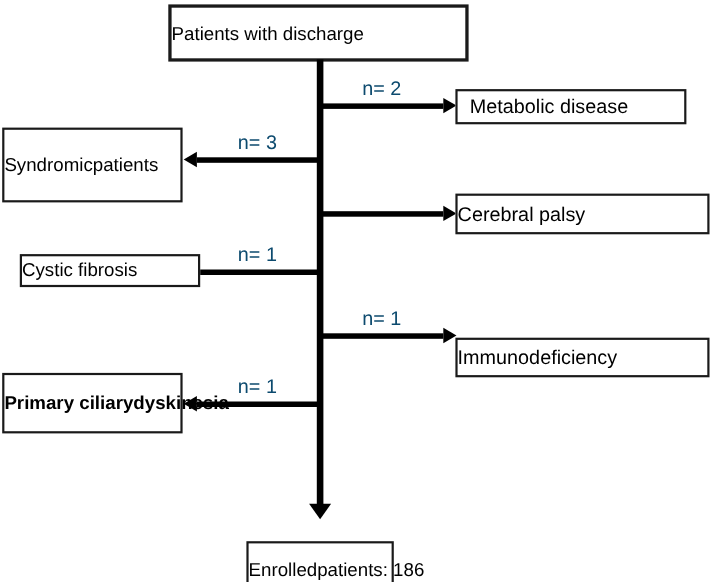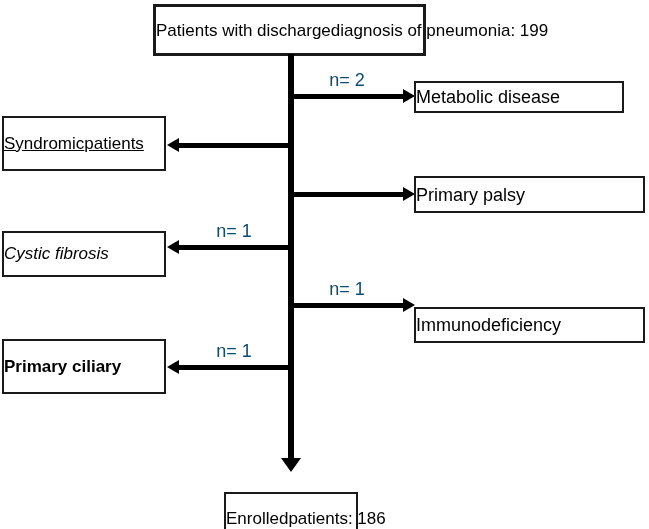--- a/index.html
+++ b/index.html
@@ -28,26 +28,26 @@
     font-size: 17px;
     line-height: 22px;
   }
   .node .line { display: block; white-space: nowrap; }
 
   
   .start-node  { left: 153px; top: 4px;   width: 273px; height: 52px; border-width: 3px; line-height: 23px; }
   .end-node    { left: 224px; top: 492px; width: 134px; height: 53px; }
 
   
-  .box-syndromic { left: 2px; top: 116px; width: 164px; height: 55px; text-decoration: underline; }
-  .box-cystic    { left: 2px; top: 231px; width: 164px; height: 46px; font-style: italic; }
+  .box-syndromic { left: 2px; top: 116px; width: 164px; height: 68px; }
+  .box-cystic    { left: 18px; top: 231px; width: 164px; height: 30px; }
   .box-pcd       { left: 2px; top: 339px; width: 164px; height: 55px; font-weight: bold; }
 
   
-  .box-metabolic { left: 414px; top: 81px;  width: 210px; height: 32px; font-size: 18px; }
+  .box-metabolic { left: 414px; top: 81px;  width: 210px; height: 32px; font-size: 18px; padding-left: 11px; }
   .box-cerebral  { left: 414px; top: 176px; width: 231px; height: 37px; font-size: 18px; }
   .box-immuno    { left: 414px; top: 287px; width: 231px; height: 36px; font-size: 18px; margin-top: 20px; }
 
   
   .trunk {
     position: absolute;
     left: 288px; top: 54px;
     width: 6px; height: 405px;
     background: #000000;
   }
@@ -105,50 +105,50 @@
   .cl-l2 { top: 221px; }
   .cl-l3 { top: 341px; }
 </style>
 </head>
 <body>
 
 <div class="canvas">
 
   <div class="node start-node">
     <span class="line">Patients with discharge</span>
-    <span class="line">diagnosis of pneumonia: 199</span>
   </div>
 
   <div class="trunk"></div>
   <div class="trunk-head"></div>
 
   <div class="r1">
     <div class="hline to-right"></div>
     <div class="head-right"></div>
   </div>
   <div class="count-label right-side cl-r1">n= 2</div>
   <div class="node box-metabolic">
     <span class="line">Metabolic disease</span>
   </div>
 
   <div class="l1">
     <div class="hline to-left"></div>
     <div class="head-left"></div>
   </div>
+  <div class="count-label left-side cl-l1">n= 3</div>
   <div class="node box-syndromic">
     <span class="line">Syndromic</span>
     <span class="line">patients</span>
   </div>
 
   <div class="r2">
     <div class="hline to-right"></div>
     <div class="head-right"></div>
   </div>
   <div class="node box-cerebral">
-    <span class="line">Primary palsy</span>
+    <span class="line">Cerebral palsy</span>
   </div>
 
   <div class="l2">
     <div class="hline to-left"></div>
     <div class="head-left"></div>
   </div>
   <div class="count-label left-side cl-l2">n= 1</div>
   <div class="node box-cystic">
     <span class="line">Cystic fibrosis</span>
   </div>
@@ -162,20 +162,21 @@
     <span class="line">Immunodeficiency</span>
   </div>
 
   <div class="l3">
     <div class="hline to-left"></div>
     <div class="head-left"></div>
   </div>
   <div class="count-label left-side cl-l3">n= 1</div>
   <div class="node box-pcd">
     <span class="line">Primary ciliary</span>
+    <span class="line">dyskinesia</span>
   </div>
 
   <div class="node end-node">
     <span class="line">Enrolled</span>
     <span class="line">patients: 186</span>
   </div>
 
 </div>
 
 </body></html>

